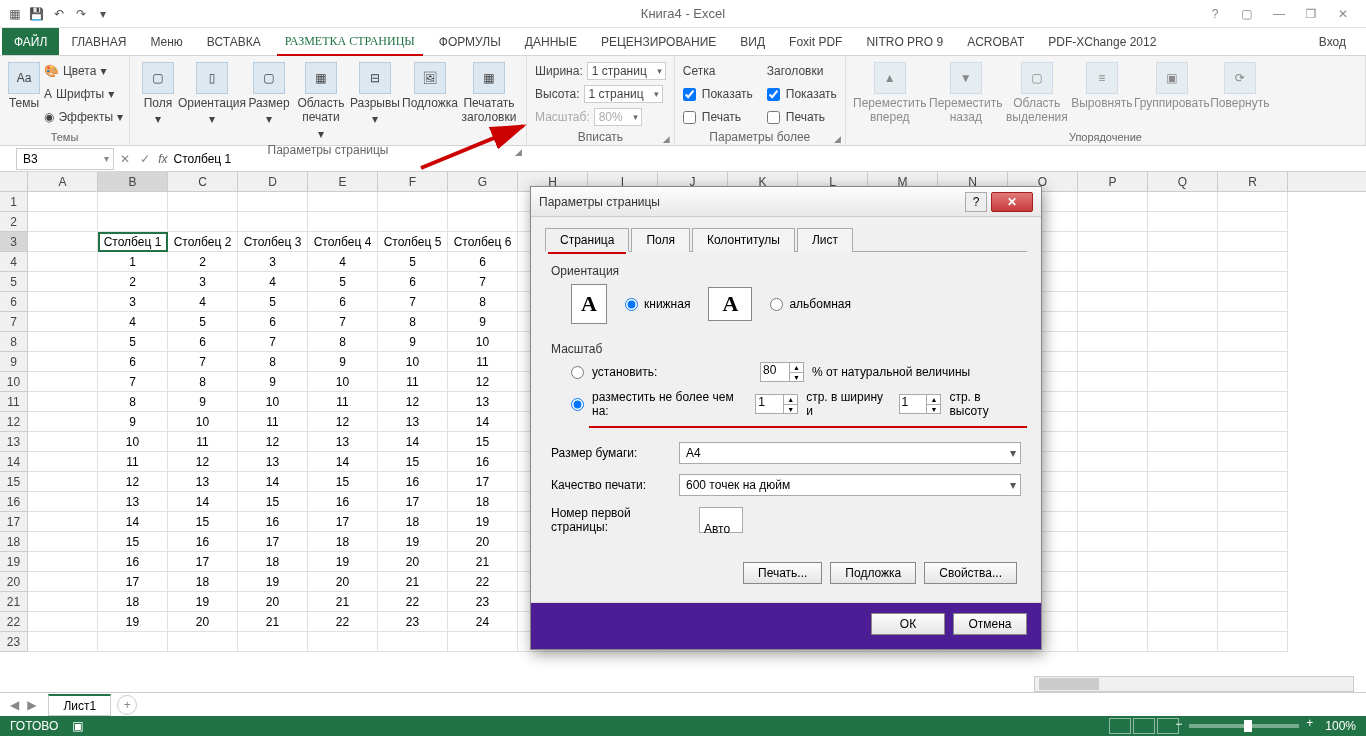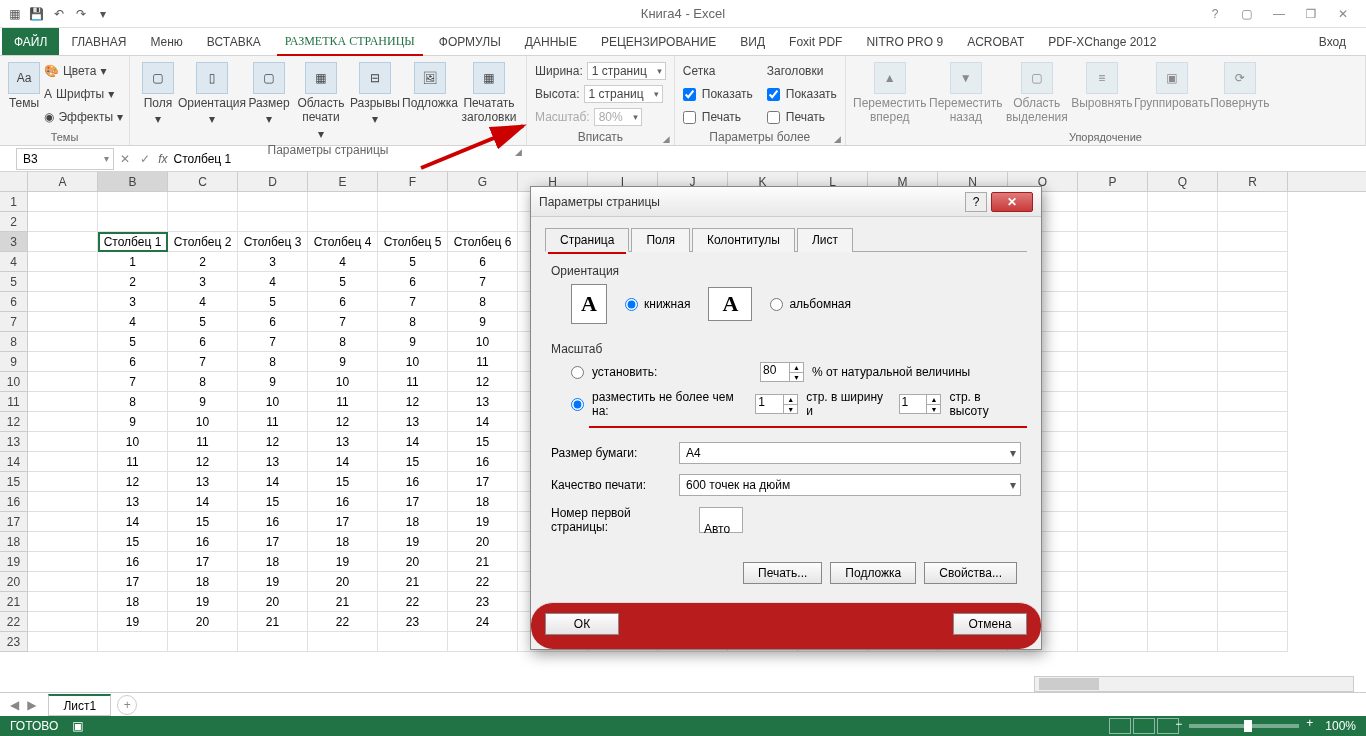--- a/index.html
+++ b/index.html
@@ -100,21 +100,21 @@
 .num-input .spin span { flex: 1; font-size: 7px; text-align: center; line-height: 9px; cursor: pointer; border-bottom: 1px solid #aaa; }
 .num-input .spin span:last-child { border: none; }
 .red-underline { height: 2px; background: #c00; margin: 0 -6px 10px 18px; }
 .field-row { display: flex; align-items: center; gap: 8px; margin-bottom: 10px; }
 .field-label { width: 120px; }
 .combo { flex: 1; border: 1px solid #aaa; background: #fff; height: 22px; padding: 0 20px 0 6px; line-height: 20px; position: relative; }
 .combo::after { content:'▾'; position: absolute; right: 4px; color: #555; }
 .small-txt { border: 1px solid #aaa; background: #fff; height: 20px; width: 44px; padding: 12px 4px; line-height: 18px; }
 .dlg-btns { display: flex; justify-content: flex-end; gap: 8px; padding: 18px 4px 6px; }
 .dlg-btn { border: 1px solid #888; background: linear-gradient(#fdfdfd,#e5e5e5); padding: 3px 14px; cursor: pointer; min-width: 74px; text-align: center; }
-.dlg-footer { display: flex; justify-content: space-between; gap: 8px; padding: 10px 14px 14px; border-top: 1px solid #ddd; background: #b91c1c; border-radius: 22px; }
+.dlg-footer { display: flex; justify-content: flex-end; gap: 8px; padding: 10px 14px 14px; border-top: 1px solid #ddd; background: #4c1d95; }
 
 
 .arrow { position: absolute; left: 415px; top: 118px; width: 120px; height: 60px; pointer-events: none; }
 </style>
 </head>
 <body>
 
 <div class="titlebar">
   <div class="qat">
     <div class="qat-icon">▦</div>

